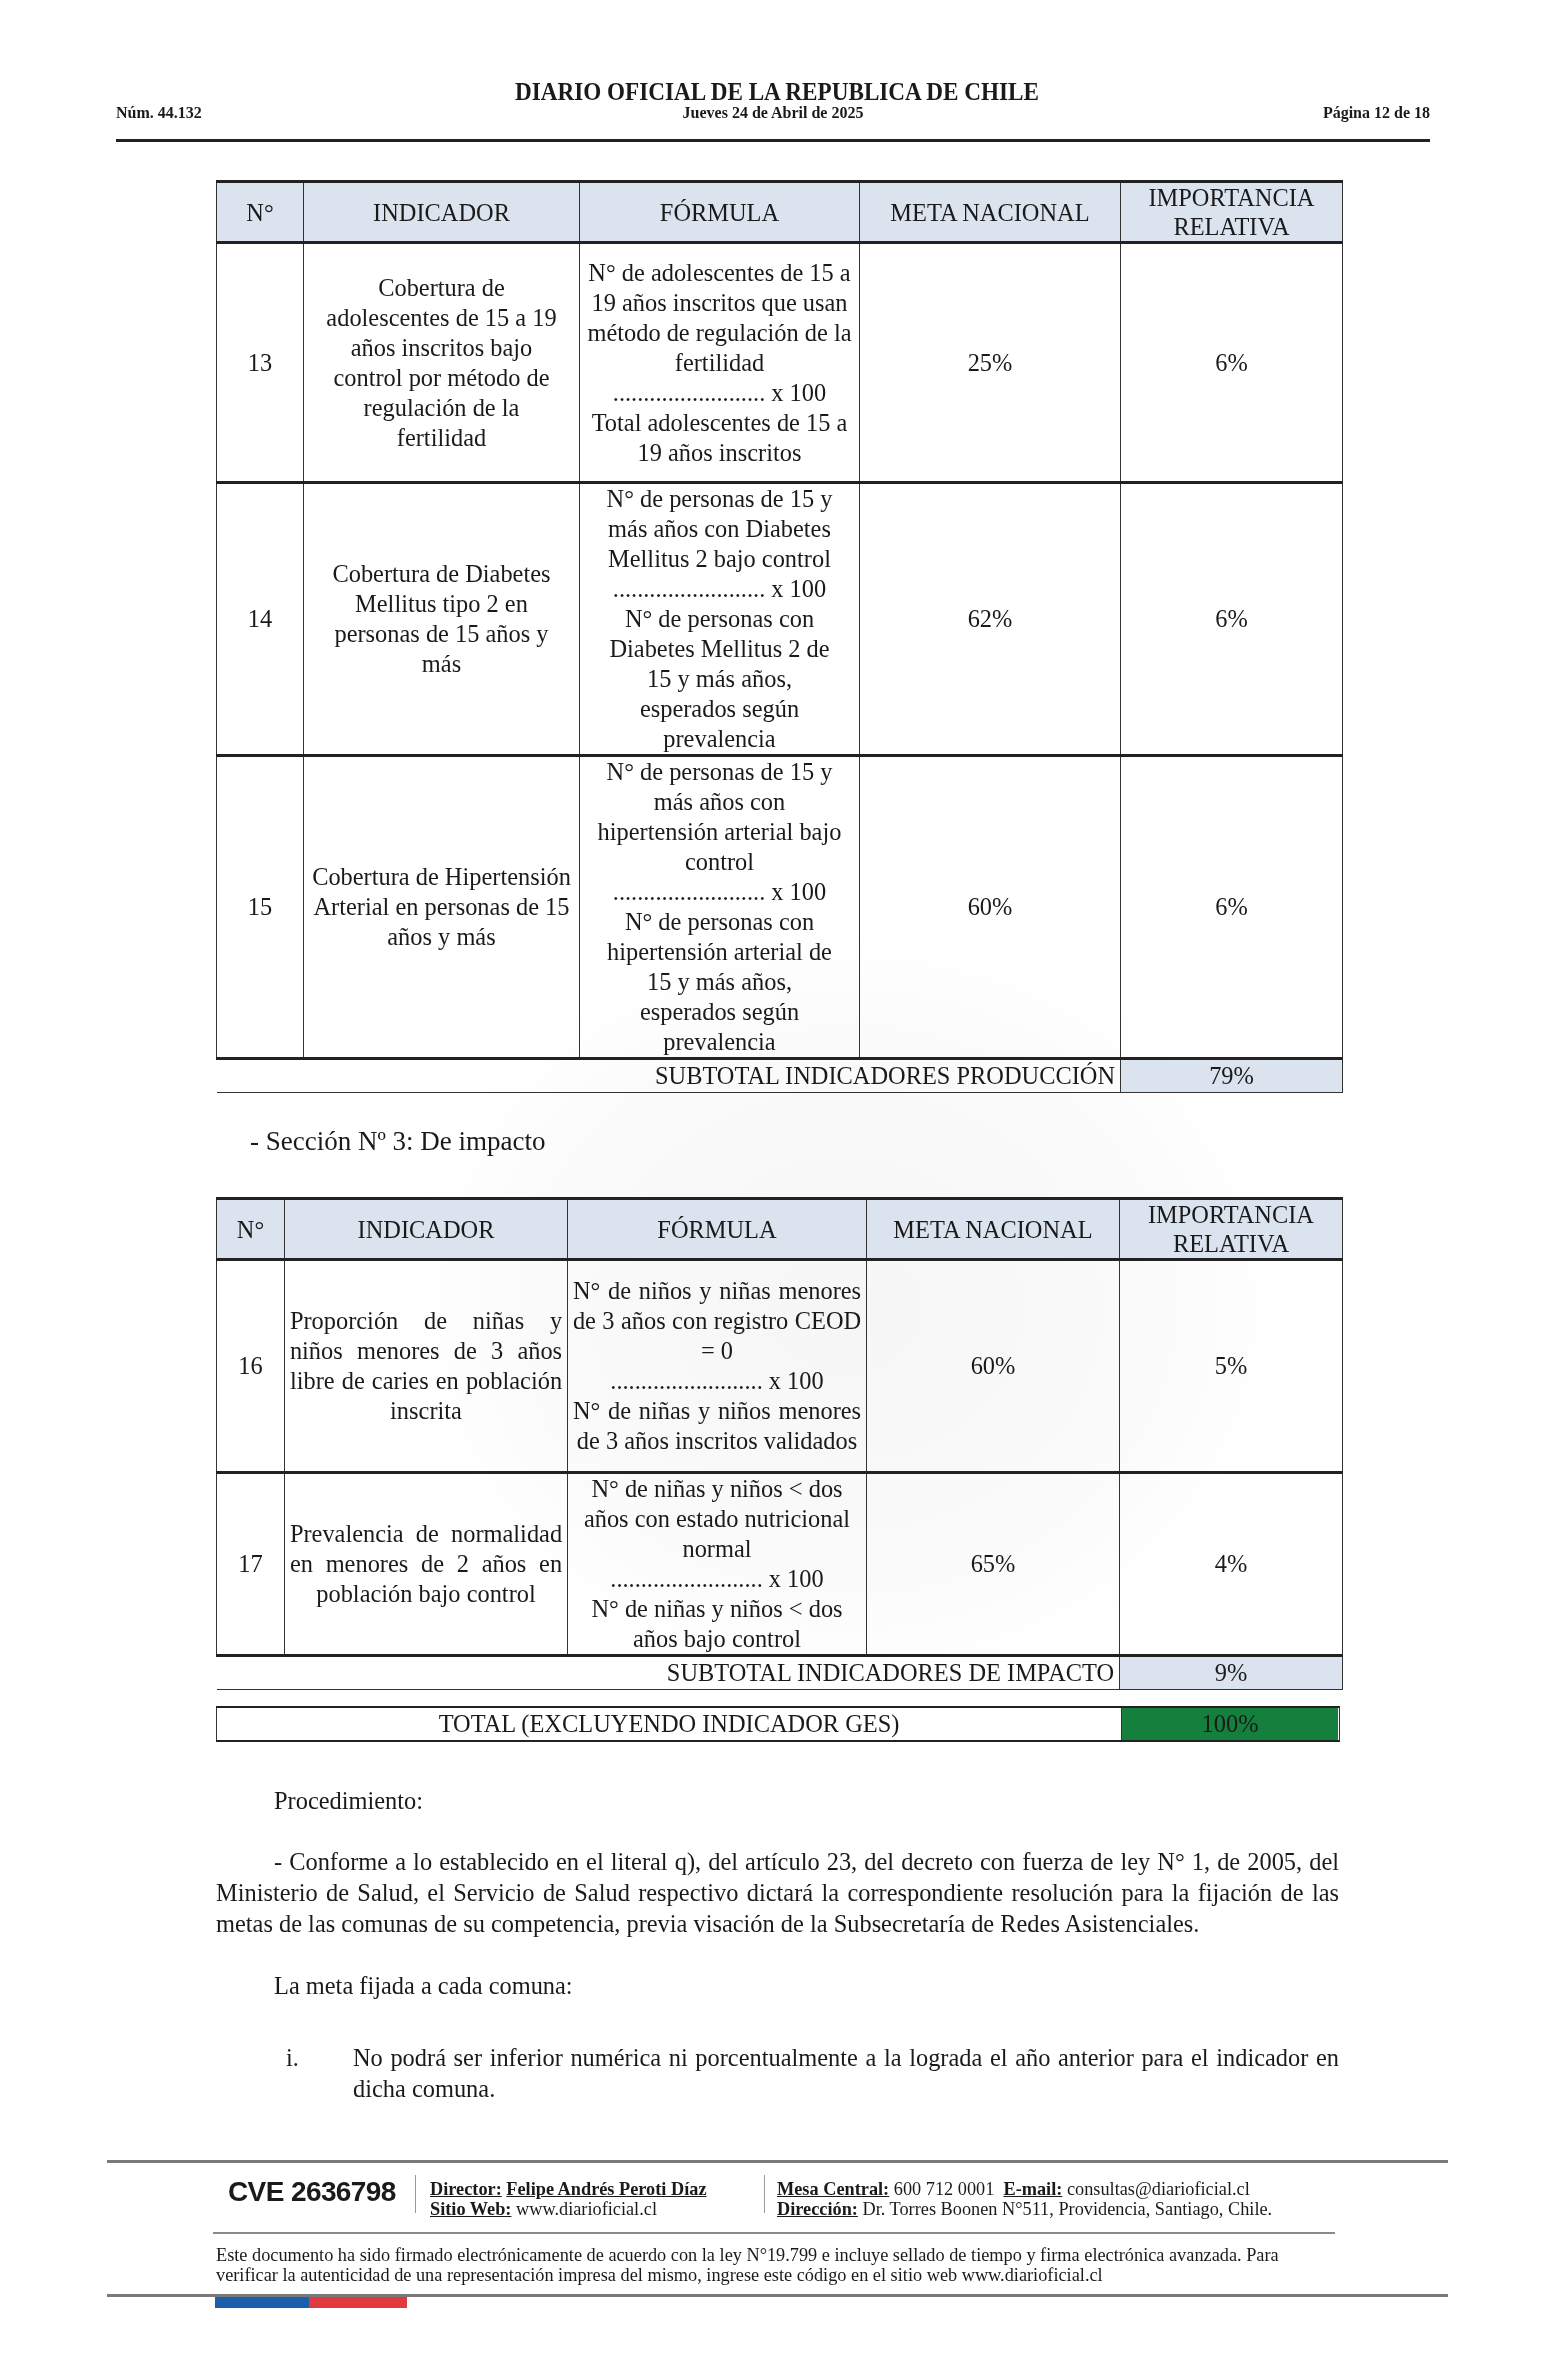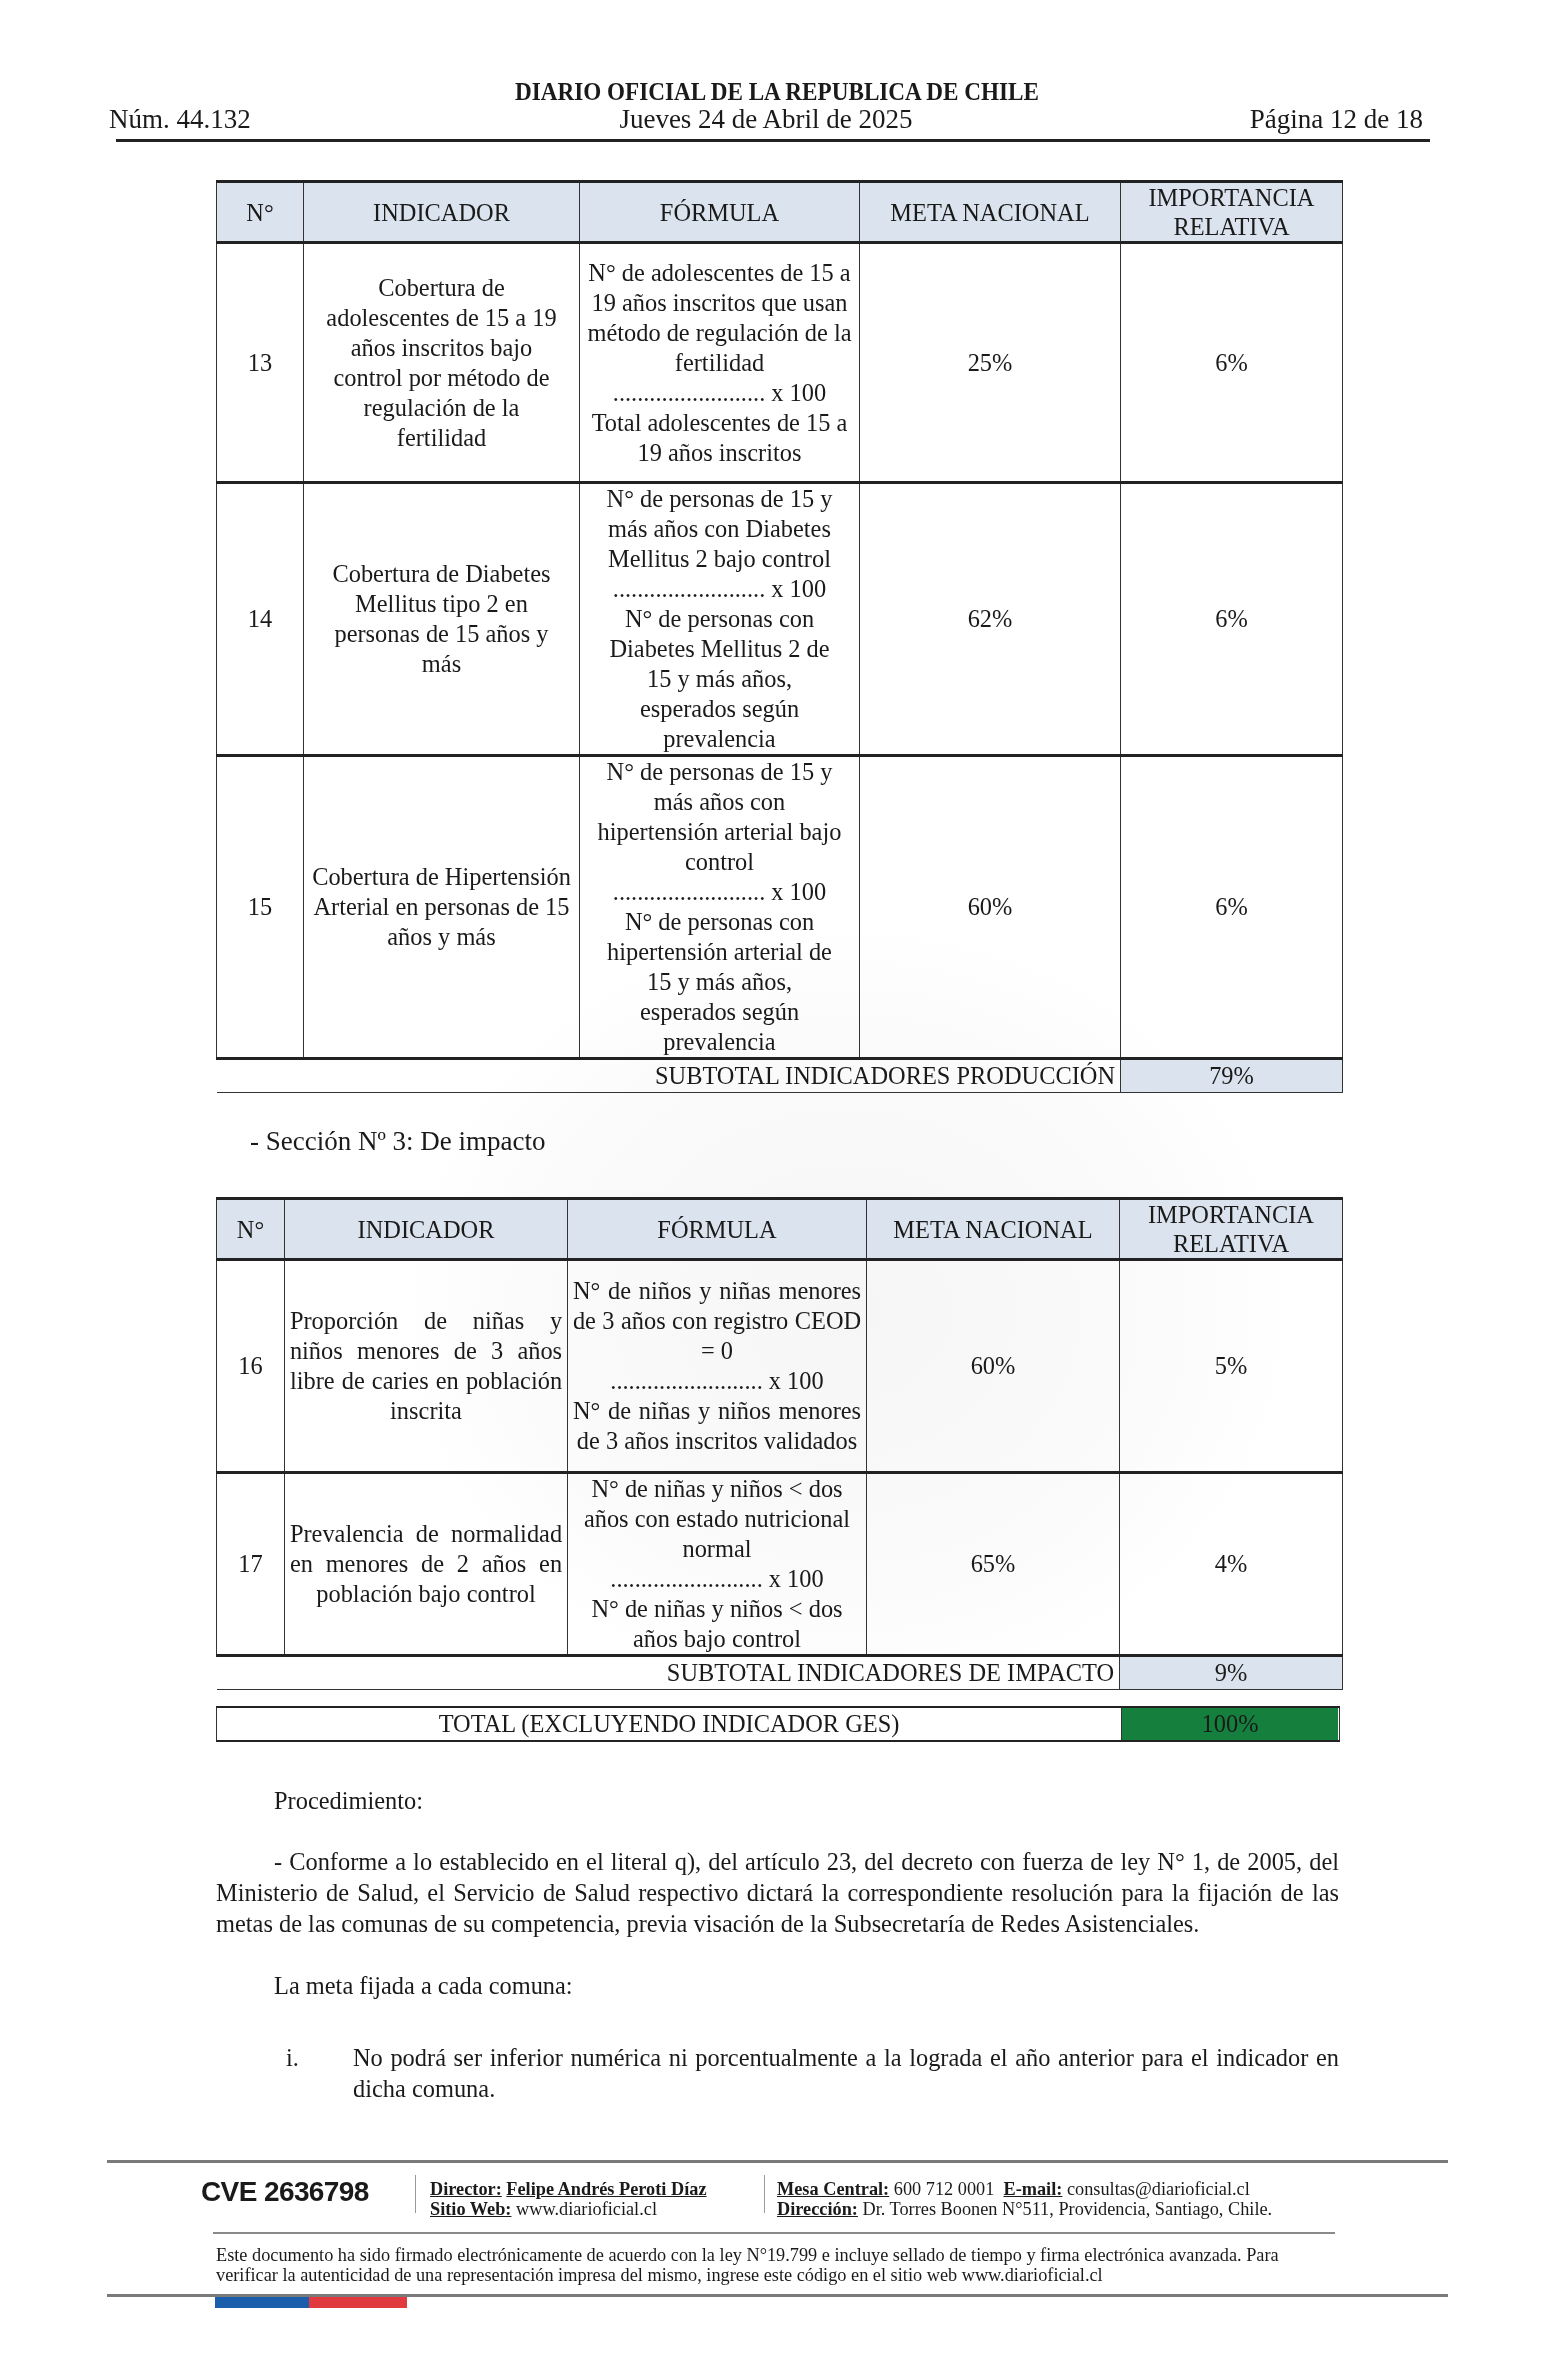--- a/index.html
+++ b/index.html
@@ -7,22 +7,22 @@
          font-family: "Liberation Serif", "DejaVu Serif", serif; color: #1a1a1a; }
 
   
   .watermark { position: absolute; left: 390px; top: 914px; width: 914px; height: 792px;
                border-radius: 50%; background: radial-gradient(ellipse at center, rgba(0,0,0,0.035) 0%, rgba(0,0,0,0.02) 45%, rgba(0,0,0,0) 70%);
                pointer-events: none; }
 
   
   .hdr-title { position: absolute; top: 78px; left: 0; width: 1554px; text-align: center;
                font-weight: bold; font-size: 24.4px; letter-spacing: 0px; transform: scaleX(0.95); }
-  .hdr-row { position: absolute; top: 104px; left: 109px; width: 1314px; height: 30.5px;
-             font-weight: normal; font-size: 27px; }
+  .hdr-row { position: absolute; top: 104px; left: 116px; width: 1314px; height: 30.5px;
+             font-weight: bold; font-size: 16px; }
   .hdr-num { position: absolute; left: 0; top: 0; }
   .hdr-date { position: absolute; left: 0; width: 100%; text-align: center; top: 0; }
   .hdr-page { position: absolute; right: 0; top: 0; }
   .hdr-rule { position: absolute; top: 139px; left: 116px; width: 1314px; height: 3px; background: #222; }
 
   
   table.ind { position: absolute; border-collapse: collapse; font-size: 24.4px; line-height: 30px; }
   table.ind td, table.ind th { border: 1.2px solid #333; text-align: center; vertical-align: middle; padding: 0 4.9px; font-weight: normal; }
   table.ind th { background: #dbe4ee; line-height: 29px; }
   table.ind tr.head th { border-bottom: 3px solid #222; border-top: 3px solid #222; }
@@ -45,21 +45,21 @@
   .para { position: absolute; font-size: 24.4px; line-height: 31px; }
   .p-proc { left: 274px; top: 1785px; }
   .p-main { left: 216px; top: 1846px; width: 1123px; text-align: justify; text-indent: 58px; }
   .p-meta { left: 274px; top: 1970px; }
   .p-list { left: 216px; top: 2042px; width: 1123px; }
   .list-marker { position: absolute; left: 70px; top: 0; }
   .list-text { position: absolute; left: 137px; top: 0; width: 986px; text-align: justify; }
 
   
   .foot-rule1 { position: absolute; left: 107px; top: 2160px; width: 1341px; height: 3px; background: #7a7a7a; }
-  .cve { position: absolute; left: 201px; top: 2176px; font-family: "Liberation Sans", "DejaVu Sans", sans-serif; font-weight: bold; font-size: 28px; letter-spacing: -0.6px; }
+  .cve { position: absolute; left: 228px; top: 2176px; font-family: "Liberation Sans", "DejaVu Sans", sans-serif; font-weight: bold; font-size: 28px; letter-spacing: -0.6px; }
   .vsep { position: absolute; width: 1.2px; background: #9a9a9a; }
   .foot-col { position: absolute; font-size: 18.3px; line-height: 20px; }
   .foot-col b { font-weight: bold; text-decoration: underline; }
   .fc1 { left: 430px; top: 2179px; }
   .fc2 { left: 777px; top: 2179px; }
   .foot-rule2 { position: absolute; left: 213px; top: 2232px; width: 1122px; height: 2.4px; background: #8a8a8a; }
   .legal { position: absolute; left: 216px; top: 2245px; width: 1122px; font-size: 18.3px; line-height: 20px; }
   .foot-rule3 { position: absolute; left: 107px; top: 2294px; width: 1341px; height: 3px; background: #7a7a7a; }
   .flag-blue { position: absolute; left: 215px; top: 2297px; width: 94px; height: 11px; background: #1b5eab; }
   .flag-red { position: absolute; left: 309px; top: 2297px; width: 98px; height: 11px; background: #e0393e; }

